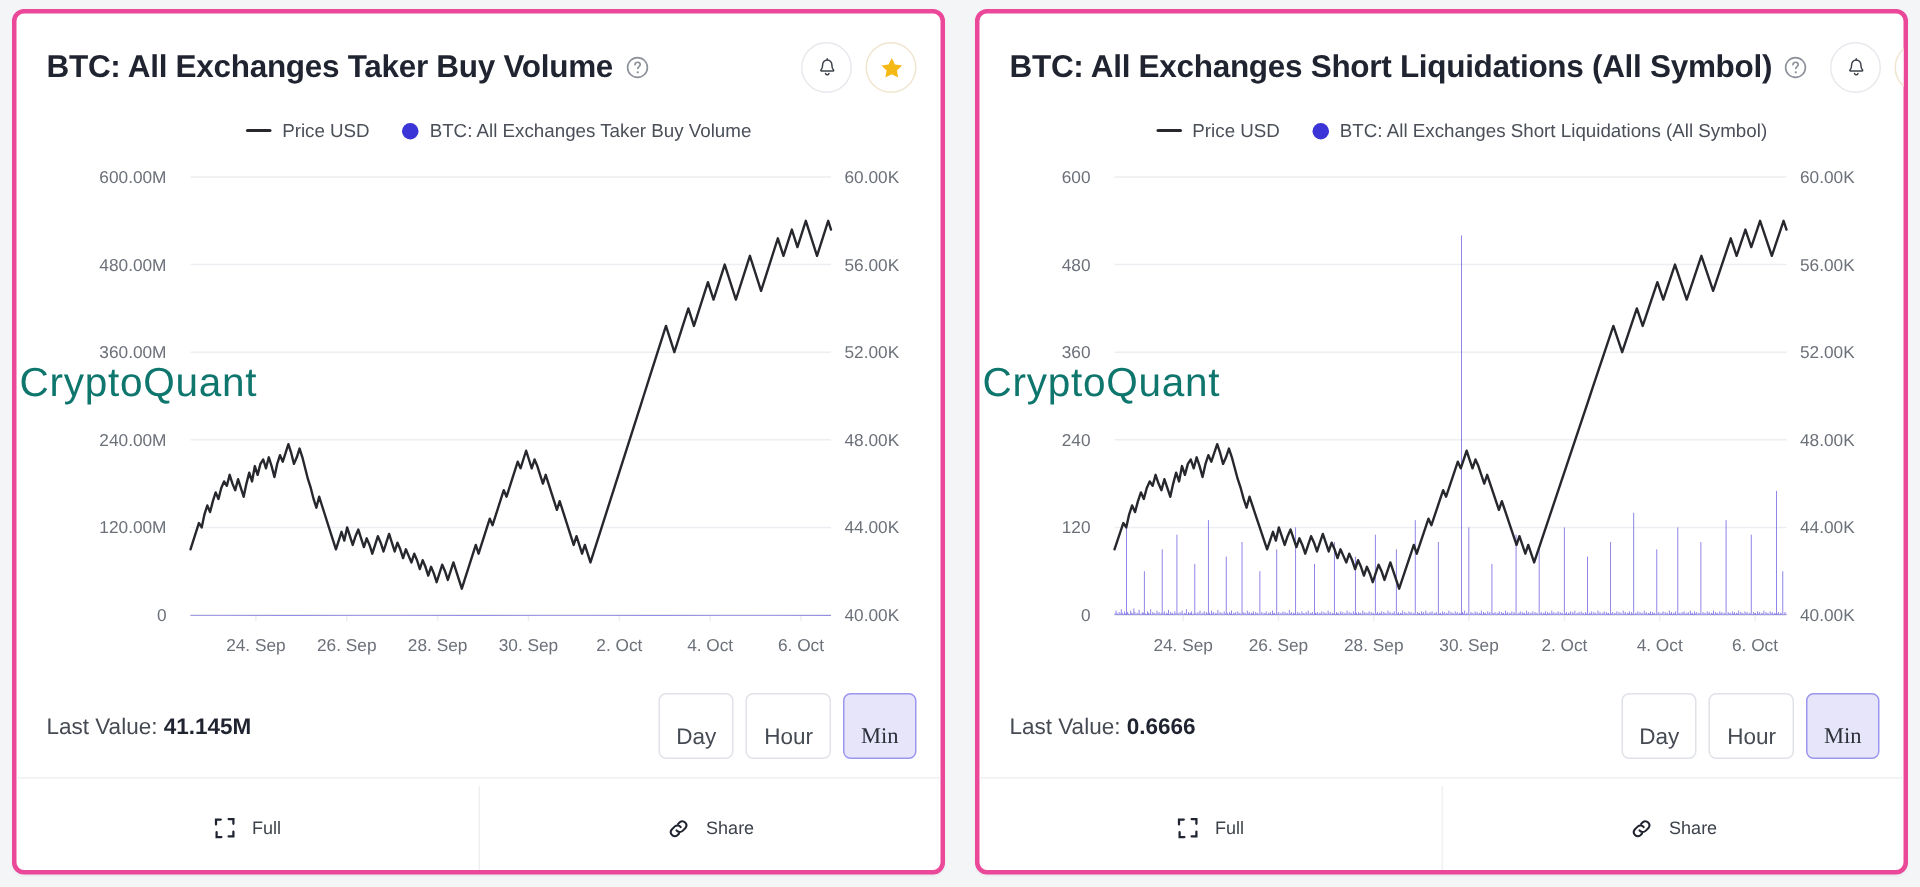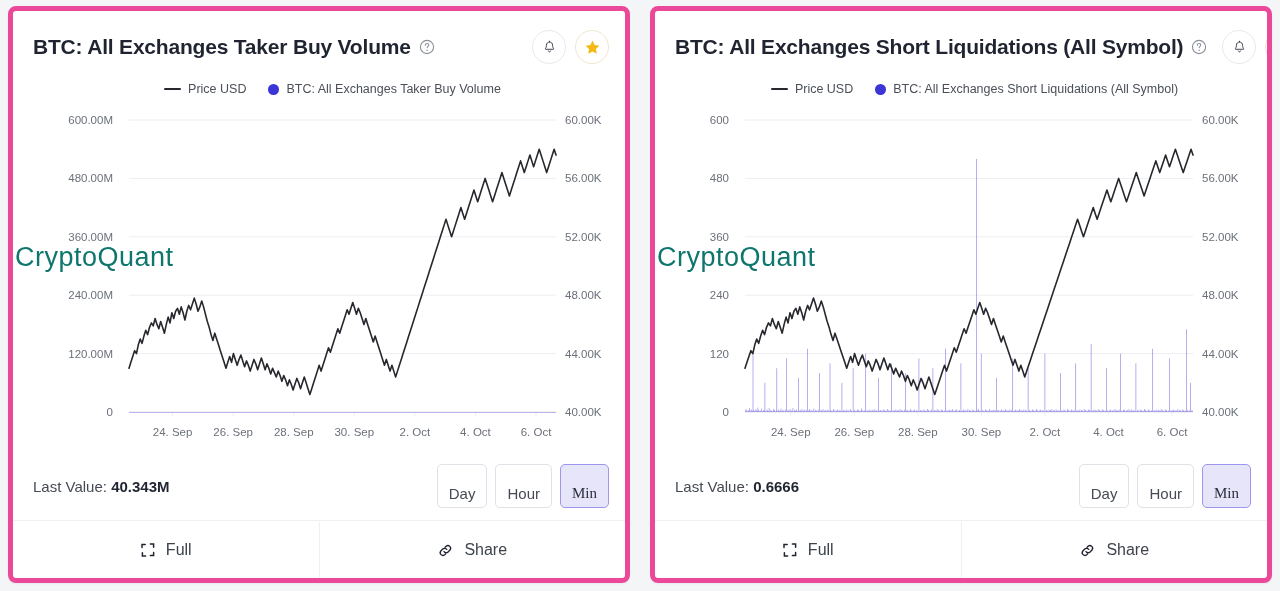--- a/index.html
+++ b/index.html
@@ -14,21 +14,21 @@
     display:flex;
     gap:20px;
     padding:6px 8px 8px 8px;
     box-sizing:border-box;
     height:591px;
   }
   .card{
     flex:1 1 0;
     background:#ffffff;
     border-radius:8px;
-    border:5px solid #ec4899;
+    border:3px solid #ec4899;
     box-shadow:0 1px 2px rgba(16,24,40,.05);
     display:flex;flex-direction:column;
     overflow:hidden;
     position:relative;
   }
   
   .card-head{
     display:flex;align-items:center;
     padding:14px 16px 4px 20px;
     min-height:44px;
@@ -118,21 +118,21 @@
   
   .card-foot{
     display:flex;
     height:56px;
     margin-top:auto;
   }
   .foot-btn{
     flex:1 1 50%;
     display:flex;align-items:center;justify-content:center;
     gap:10px;
-    font-size:16px;color:#3d424b;
+    font-size:12px;color:#3d424b;
     cursor:pointer;
   }
   .foot-btn + .foot-btn{border-left:1px solid #eef0f2;justify-content:center;}
   .ico{display:inline-flex;align-items:center;justify-content:center;}
 </style>
 </head>
 <body>
 
 <div class="board">
 
@@ -850,21 +850,21 @@
             <rect x="539.66" y="310.00" width="0.60" height="0.60" fill="#6f63e0" fill-opacity="0.88"></rect>
             <rect x="540.33" y="310.00" width="0.60" height="0.60" fill="#6f63e0" fill-opacity="0.88"></rect>
           </g>
           <path d="M114.00 266.20 L115.86 260.36 L117.73 254.52 L119.59 248.68 L121.46 251.60 L123.32 242.84 L125.19 237.00 L127.05 241.38 L128.92 234.08 L130.78 228.24 L132.65 232.62 L134.51 225.32 L136.38 220.94 L138.24 223.86 L140.10 216.56 L141.97 222.40 L143.83 226.78 L145.70 219.48 L147.56 225.32 L149.43 231.16 L151.29 222.40 L153.16 215.10 L155.02 220.94 L156.89 210.72 L158.75 216.56 L160.62 209.26 L162.48 206.34 L164.34 212.18 L166.21 204.88 L168.07 210.72 L169.94 218.02 L171.80 209.26 L173.67 203.42 L175.53 207.80 L177.40 201.96 L179.26 196.12 L181.13 201.96 L182.99 209.26 L184.86 204.88 L186.72 199.04 L188.59 204.88 L190.45 212.18 L192.31 219.48 L194.18 225.32 L196.04 232.62 L197.91 238.46 L199.77 231.16 L201.64 237.00 L203.50 242.84 L205.37 248.68 L207.23 254.52 L209.10 260.36 L210.96 266.20 L212.83 260.36 L214.69 254.52 L216.55 260.36 L218.42 251.60 L220.28 257.44 L222.15 263.28 L224.01 257.44 L225.88 253.06 L227.74 258.90 L229.61 264.74 L231.47 258.90 L233.34 263.28 L235.20 269.12 L237.07 263.28 L238.93 257.44 L240.79 261.82 L242.66 267.66 L244.52 261.82 L246.39 255.98 L248.25 261.82 L250.12 267.66 L251.98 261.82 L253.85 266.20 L255.71 272.04 L257.58 266.20 L259.44 270.58 L261.31 274.96 L263.17 269.12 L265.03 273.50 L266.90 279.34 L268.76 273.50 L270.63 277.88 L272.49 283.72 L274.36 277.88 L276.22 282.26 L278.09 288.10 L279.95 282.26 L281.82 276.42 L283.68 280.80 L285.55 286.64 L287.41 280.80 L289.28 274.96 L291.14 280.80 L293.00 286.64 L294.87 292.48 L296.73 286.64 L298.60 280.80 L300.46 274.96 L302.33 269.12 L304.19 263.28 L306.06 269.12 L307.92 263.28 L309.79 257.44 L311.65 251.60 L313.52 245.76 L315.38 250.14 L317.24 244.30 L319.11 238.46 L320.97 232.62 L322.84 226.78 L324.70 231.16 L326.57 225.32 L328.43 219.48 L330.30 213.64 L332.16 207.80 L334.03 212.18 L335.89 206.34 L337.76 200.50 L339.62 206.34 L341.48 212.18 L343.35 206.34 L345.21 210.72 L347.08 216.56 L348.94 222.40 L350.81 216.56 L352.67 222.40 L354.54 228.24 L356.40 234.08 L358.27 239.92 L360.13 234.08 L362.00 239.92 L363.86 245.76 L365.72 251.60 L367.59 257.44 L369.45 263.28 L371.32 257.44 L373.18 263.28 L375.05 269.12 L376.91 263.28 L378.78 269.12 L380.64 274.96 L382.51 269.12 L384.37 263.28 L386.24 257.44 L388.10 251.60 L389.97 245.76 L391.83 239.92 L393.69 234.08 L395.56 228.24 L397.42 222.40 L399.29 216.56 L401.15 210.72 L403.02 204.88 L404.88 199.04 L406.75 193.20 L408.61 187.36 L410.48 181.52 L412.34 175.68 L414.21 169.84 L416.07 164.00 L417.93 158.16 L419.80 152.32 L421.66 146.48 L423.53 140.64 L425.39 134.80 L427.26 128.96 L429.12 123.12 L430.99 117.28 L432.85 123.12 L434.72 128.96 L436.58 134.80 L438.45 128.96 L440.31 123.12 L442.17 117.28 L444.04 111.44 L445.90 105.60 L447.77 111.44 L449.63 117.28 L451.50 111.44 L453.36 105.60 L455.23 99.76 L457.09 93.92 L458.96 88.08 L460.82 93.92 L462.69 99.76 L464.55 93.92 L466.41 88.08 L468.28 82.24 L470.14 76.40 L472.01 82.24 L473.87 88.08 L475.74 93.92 L477.60 99.76 L479.47 93.92 L481.33 88.08 L483.20 82.24 L485.06 76.40 L486.93 70.56 L488.79 76.40 L490.66 82.24 L492.52 88.08 L494.38 93.92 L496.25 88.08 L498.11 82.24 L499.98 76.40 L501.84 70.56 L503.71 64.72 L505.57 58.88 L507.44 64.72 L509.30 70.56 L511.17 64.72 L513.03 58.88 L514.90 53.04 L516.76 58.88 L518.62 64.72 L520.49 58.88 L522.35 53.04 L524.22 47.20 L526.08 53.04 L527.95 58.88 L529.81 64.72 L531.68 70.56 L533.54 64.72 L535.41 58.88 L537.27 53.04 L539.14 47.20 L541.00 53.04 " fill="none" stroke="#26282d" stroke-width="1.6" stroke-linejoin="round" stroke-linecap="round"></path>
         </svg>
     </div>
 
     <div class="value-row">
       <div class="last-value">
         <span>Last Value:</span>
-        <b>40.343M</b>
+        <b>41.145M</b>
       </div>
       <div class="vr-spacer"></div>
       <div class="tf-group">
         <button class="tf-btn">Day</button>
         <button class="tf-btn">Hour</button>
         <button class="tf-btn active">Min</button>
       </div>
     </div>
 
     <div class="card-foot">

